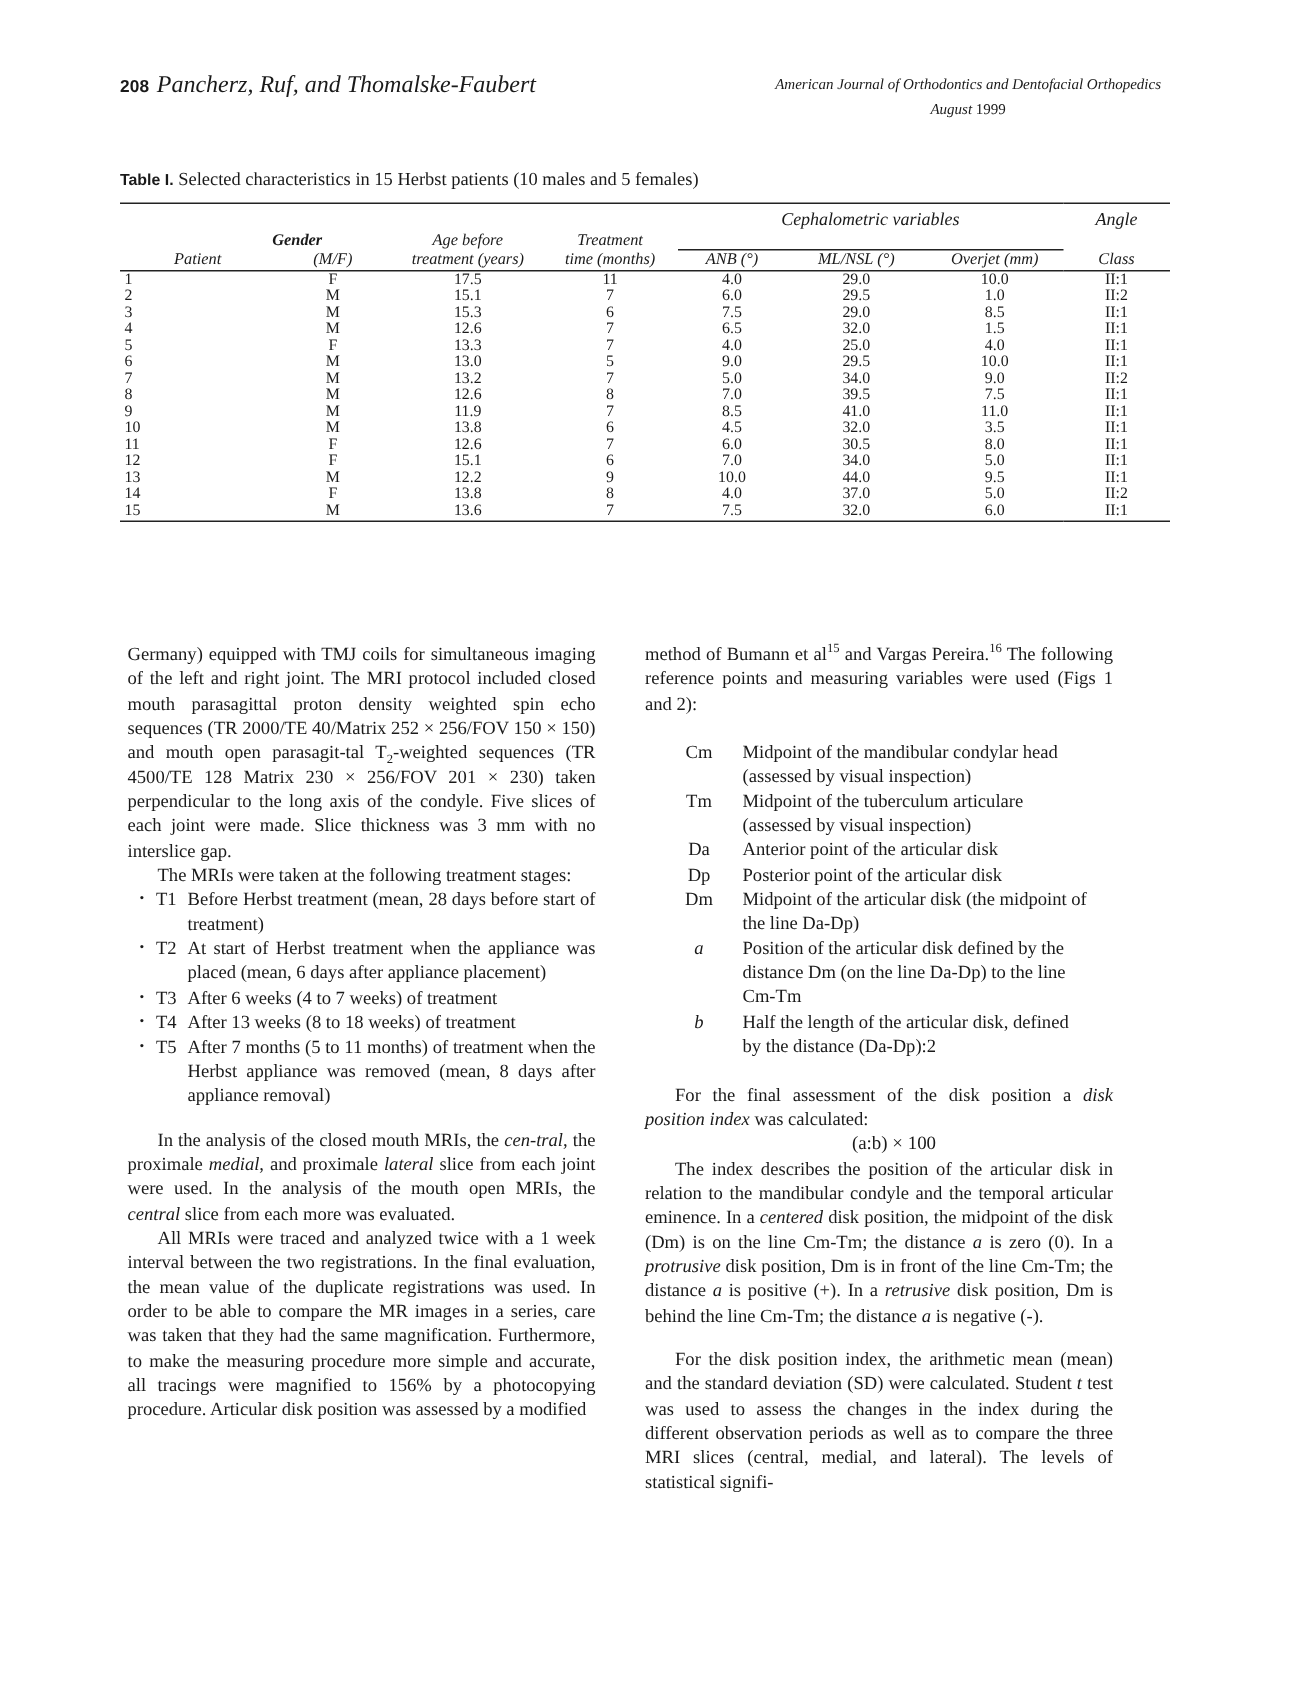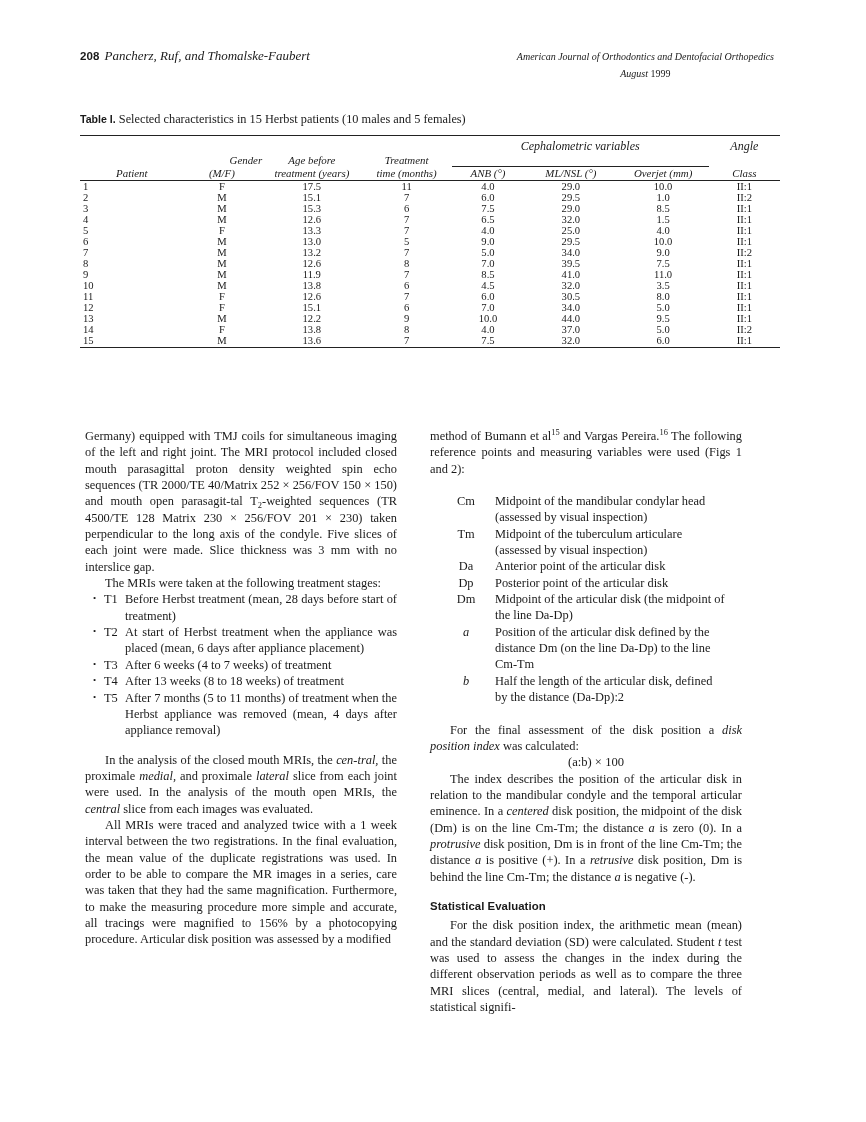--- a/index.html
+++ b/index.html
@@ -39,21 +39,21 @@
   }
   .runhead-pageno {
     font-family: "Liberation Sans", "DejaVu Sans", sans-serif;
     font-weight: bold;
     font-style: normal;
     font-size: 11.5px;
     letter-spacing: .1px;
   }
   .runhead-authors {
     font-style: italic;
-    font-size: 13px;
+    font-size: 16px;
     padding-left: 5px;
   }
   .runhead-right {
     position: absolute;
     right: 12px;
     top: 0;
     text-align: center;
     font-style: italic;
     font-size: 10px;
     line-height: 17px;
@@ -255,21 +255,21 @@
             <td colspan="8"></td>
           </tr>
 
         <tr>
           <td colspan="4"></td>
           <td colspan="3" style="text-align:center;font-style:italic;font-size:12px;padding-top:3px;">Cephalometric variables</td>
           <td style="text-align:center;font-style:italic;font-size:12px;padding-top:3px;">Angle</td>
         </tr>
         <tr>
           <td></td>
-          <td style="text-align:right;font-style:italic;font-size:10.9px;">Gender</td>
+          <td style="text-align:left;font-style:italic;font-size:10.9px;font-weight:bold;">Gender</td>
           <td style="text-align:center;font-style:italic;font-size:10.9px;">Age before</td>
           <td style="text-align:center;font-style:italic;font-size:10.9px;">Treatment</td>
           <td class="spanrule" colspan="3" style="height:3px;font-size:0;line-height:0;"></td>
           <td></td>
         </tr>
 
         <tr class="hdr">
           <td class="patient-cell">Patient</td>
           <td>(M/F)</td>
           <td>treatment (years)</td>
@@ -448,26 +448,26 @@
 
     <p class="noindent"><span>Germany) equipped with TMJ coils for simultaneous imaging of the left and right joint. The MRI protocol included closed mouth parasagittal proton density weighted spin echo sequences (TR 2000/TE 40/Matrix 252 × 256/FOV 150 × 150) and mouth open parasagit-</span><span>tal T</span><sub>2</sub><span>-weighted sequences (TR 4500/TE 128 Matrix 230 × 256/FOV 201 × 230) taken perpendicular to the long axis of the condyle. Five slices of each joint were made. Slice thickness was 3 mm with no interslice gap.</span></p>
 
     <p>The MRIs were taken at the following treatment stages:</p>
 
     <ul class="bullets" id="stage-list">
         <li><span class="bdot">•</span><span class="btag">T1</span><span>Before Herbst treatment (mean, 28 days before start of treatment)</span></li>
         <li><span class="bdot">•</span><span class="btag">T2</span><span>At start of Herbst treatment when the appliance was placed (mean, 6 days after appliance placement)</span></li>
         <li><span class="bdot">•</span><span class="btag">T3</span><span>After 6 weeks (4 to 7 weeks) of treatment</span></li>
         <li><span class="bdot">•</span><span class="btag">T4</span><span>After 13 weeks (8 to 18 weeks) of treatment</span></li>
-        <li><span class="bdot">•</span><span class="btag">T5</span><span>After 7 months (5 to 11 months) of treatment when the Herbst appliance was removed (mean, 4 days after appliance removal)</span></li>
+        <li><span class="bdot">•</span><span class="btag">T5</span><span>After 7 months (5 to 11 months) of treatment when the Herbst appliance was removed (mean, 8 days after appliance removal)</span></li>
       </ul>
 
     <div class="gap-m"></div>
 
-    <p><span>In the analysis of the closed mouth MRIs, the </span><i>cen-tral,</i><span> the proximale </span><i>medial,</i><span> and proximale </span><i>lateral</i><span> slice from each joint were used. In the analysis of the mouth open MRIs, the </span><i>central</i><span> slice from each images was evaluated.</span></p>
+    <p><span>In the analysis of the closed mouth MRIs, the </span><i>cen-tral,</i><span> the proximale </span><i>medial,</i><span> and proximale </span><i>lateral</i><span> slice from each joint were used. In the analysis of the mouth open MRIs, the </span><i>central</i><span> slice from each more was evaluated.</span></p>
 
     <p>All MRIs were traced and analyzed twice with a 1 week interval between the two registrations. In the final evaluation, the mean value of the duplicate registrations was used. In order to be able to compare the MR images in a series, care was taken that they had the same magnification. Furthermore, to make the measuring procedure more simple and accurate, all tracings were magnified to 156% by a photocopying procedure. Articular disk position was assessed by a modified</p>
   </div>
 
   <div class="col right">
 
     <p class="noindent"><span>method of Bumann et al</span><sup>15</sup><span> and Vargas Pereira.</span><sup>16</sup><span> The following reference points and measuring variables were used (Figs 1 and 2):</span></p>
 
     <ul class="deflist" id="def-list">
         <li><span class="dterm">Cm</span><span>Midpoint of the mandibular condylar head (assessed by visual inspection)</span></li>
@@ -480,18 +480,17 @@
       </ul>
 
     <p><span>For the final assessment of the disk position a </span><i>disk position index</i><span> was calculated:</span></p>
 
     <p class="formula">(a:b) × 100</p>
 
     <p><span>The index describes the position of the articular disk in relation to the mandibular condyle and the temporal articular eminence. In a </span><i>centered</i><span> disk position, the midpoint of the disk (Dm) is on the line Cm-Tm; the distance </span><i>a</i><span> is zero (0). In a </span><i>protrusive</i><span> disk position, Dm is in front of the line Cm-Tm; the distance </span><i>a</i><span> is positive (+). In a </span><i>retrusive</i><span> disk position, Dm is behind the line Cm-Tm; the distance </span><i>a</i><span> is negative (-).</span></p>
 
     <div class="gap-m"></div>
 
-    <h4 class="subhead">Statistical Evaluation</h4>
 
     <p><span>For the disk position index, the arithmetic mean (mean) and the standard deviation (SD) were calculated. Student </span><i>t</i><span> test was used to assess the changes in the index during the different observation periods as well as to compare the three MRI slices (central, medial, and lateral). The levels of statistical signifi-</span></p>
   </div>
 
 </div>
 
 </body></html>

